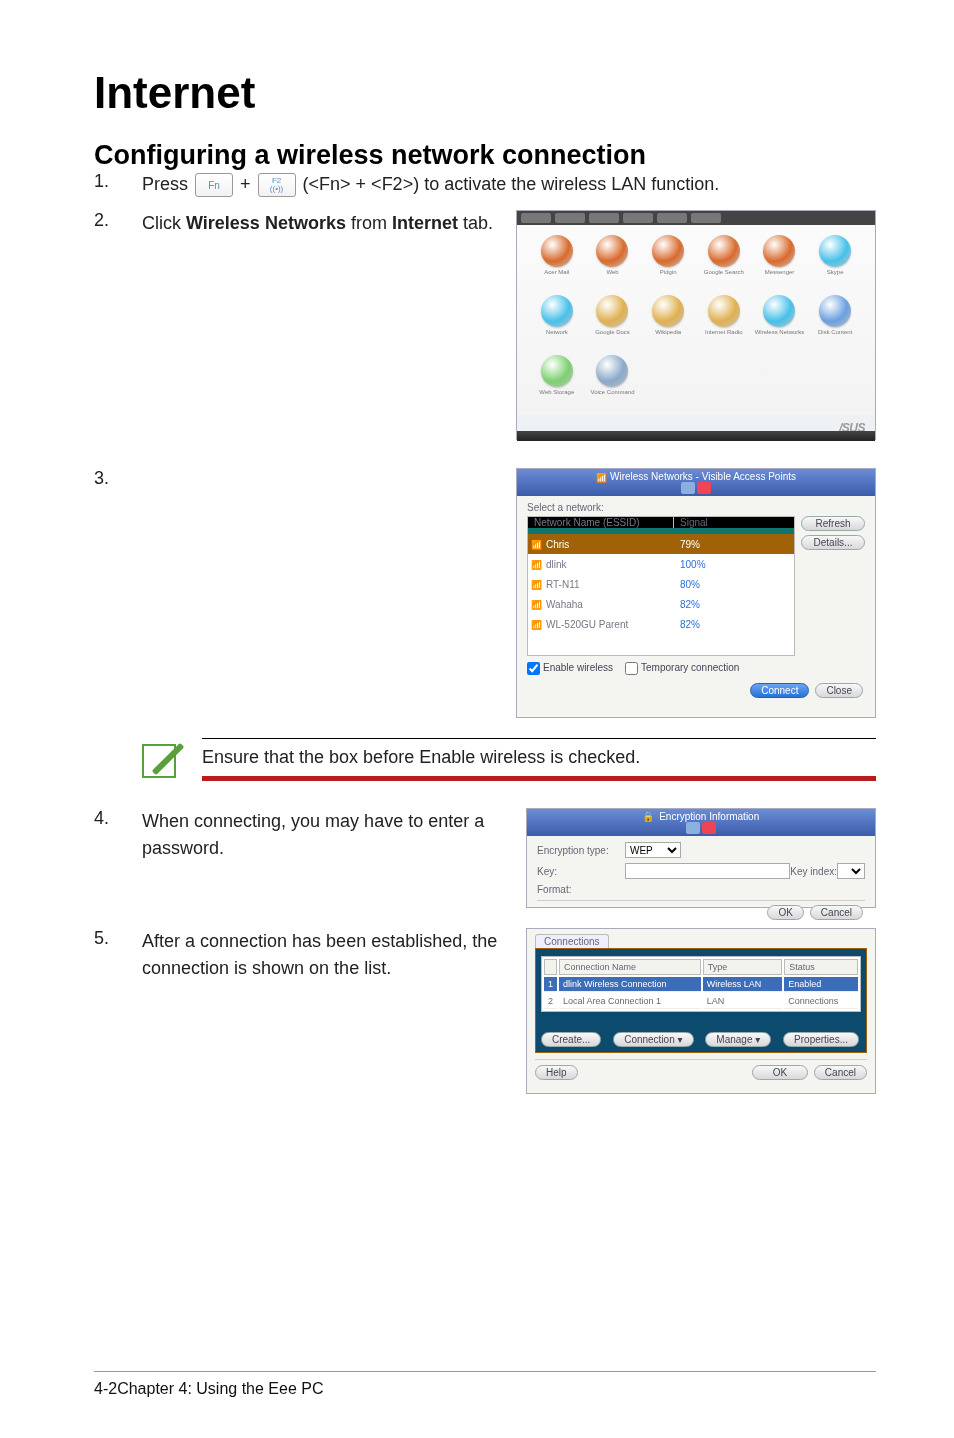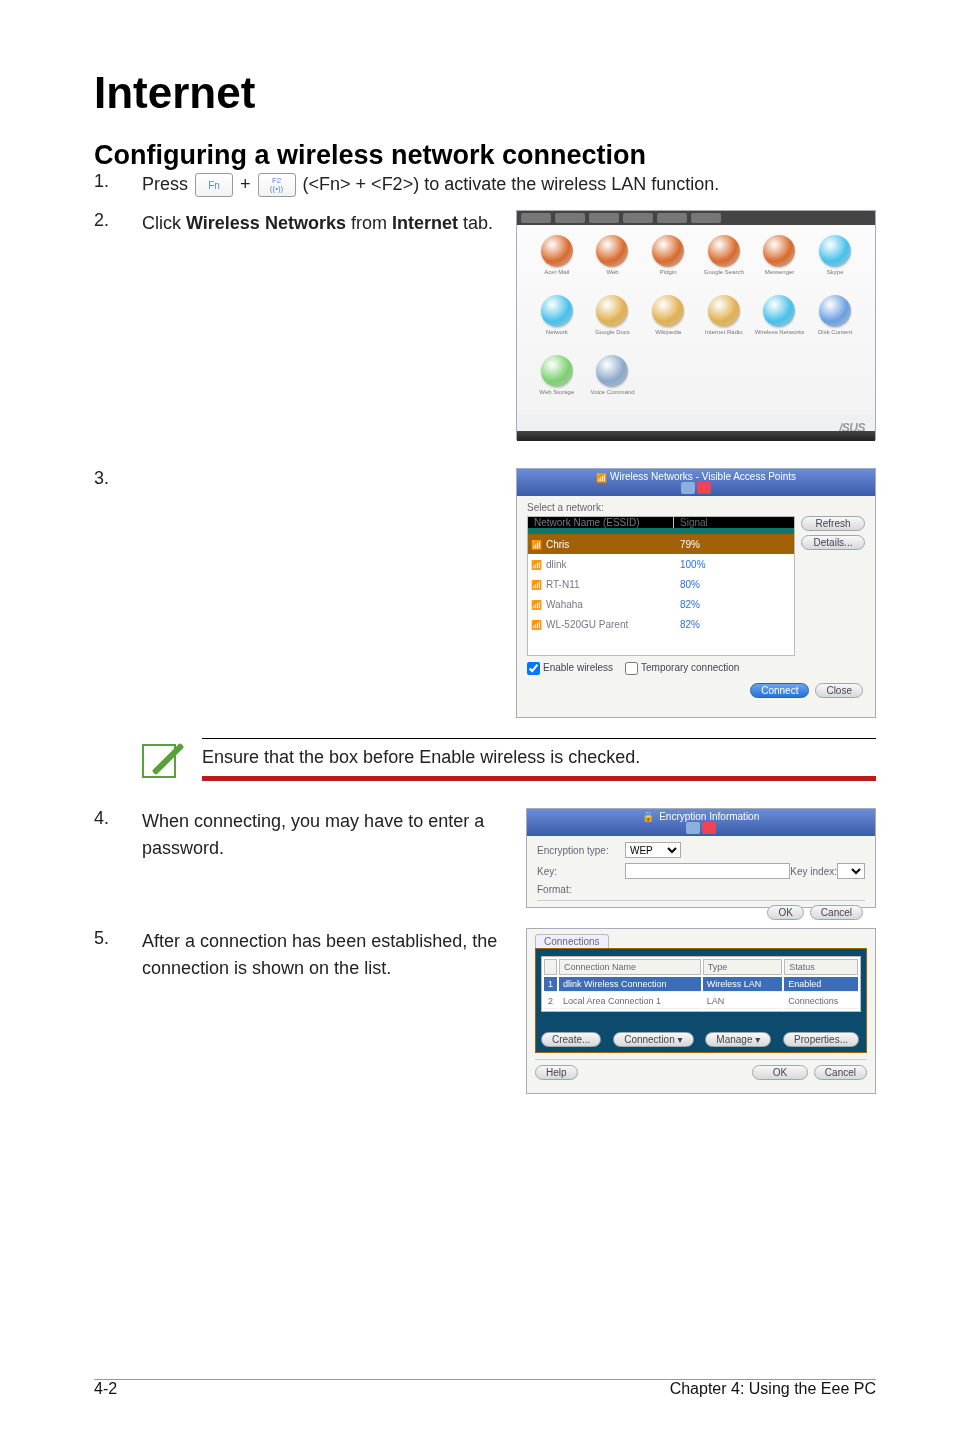--- a/index.html
+++ b/index.html
@@ -196,22 +196,22 @@
   .ctable { border:1px solid #bbb; background:#fff; margin-top:2px; width:100%; font-size:9px; }
   .ctable td { padding:2px 4px; border-bottom:1px solid #eee; }
   .ctable .chdr { background:#f3f3ee; }
   .ctable .chdr td { border:1px solid #bbb; }
   .ctable .csel { background:#3b6db8; color:#fff; }
   .cmock .midbtns { margin-top:20px; display:flex; justify-content:space-between; gap:4px; padding-right:2px;}
   .cmock .footrow { border-top:1px solid #ccc; margin-top:6px; padding-top:5px; display:flex; justify-content:space-between; align-items:center;}
 
   .page-footer {
     position:absolute; left:94px; right:78px; bottom:40px;
-    display:flex; justify-content:space-between;
-    font-size:16px; color:#111; border-top:1px solid #999; 
+    display:flex; 
+    font-size:16px; color:#111; border-top:1px solid #999; padding-top:8px;
   }
 
   .sigicon { width:10px; height:10px; display:inline-block;}
   .sigicon::before { content:"📶"; font-size:9px; line-height:1;}
   .compicon::before { content:"🖥"; font-size:9px; line-height:1;}
 </style>
 </head>
 <body>
 
 <div class="h1">Internet</div>

